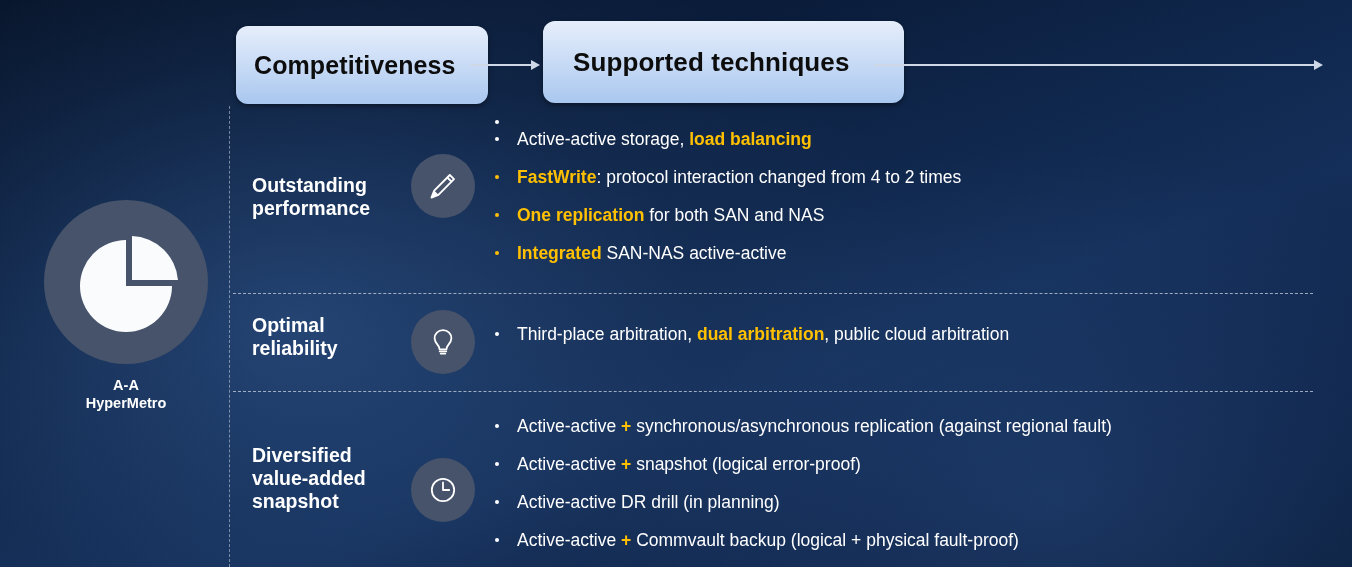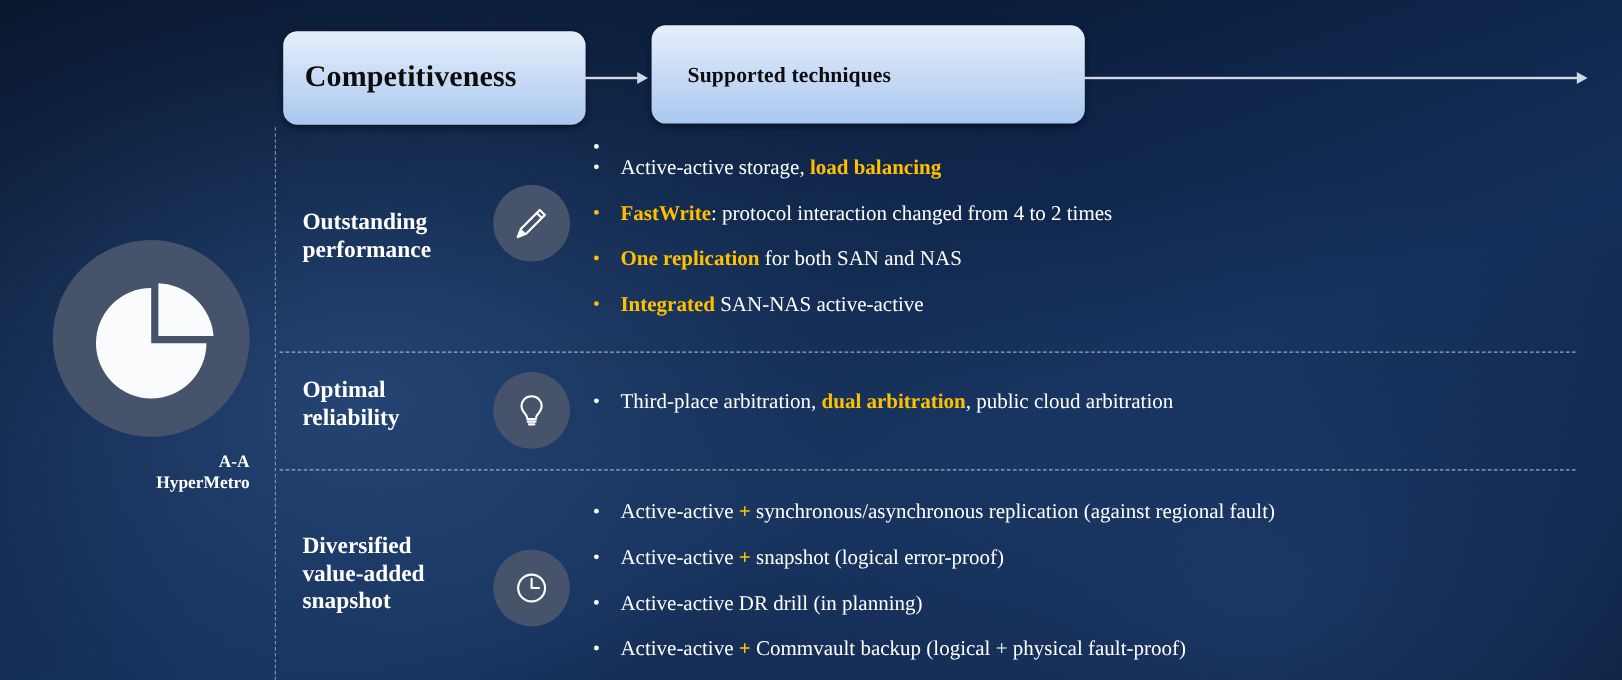--- a/index.html
+++ b/index.html
@@ -6,21 +6,21 @@
   html, body {
     margin: 0;
     padding: 0;
     background: #0a1a35;
   }
   #slide {
     position: relative;
     width: 1352px;
     height: 567px;
     overflow: hidden;
-    font-family: Liberation Serif, serif;
+    font-family: Liberation Sans, sans-serif;
     background:
       radial-gradient(ellipse 900px 620px at 22% 58%, rgba(46,82,134,0.70) 0%, rgba(30,58,100,0.30) 45%, rgba(10,26,53,0.0) 72%),
       radial-gradient(ellipse 1000px 700px at 78% 88%, rgba(38,72,122,0.55) 0%, rgba(18,40,76,0.22) 50%, rgba(8,22,46,0.0) 78%),
       linear-gradient(160deg, #061226 0%, #0a1c3a 28%, #14305c 62%, #0d2146 85%, #081a36 100%);
   }
 
   
   .hdr-box {
     position: absolute;
     border-radius: 12px;
@@ -33,21 +33,21 @@
     letter-spacing: 0.1px;
   }
   #hdr-competitiveness {
     left: 236px; top: 26px; width: 234px; height: 78px;
     padding-left: 18px;
     font-size: 25px;
   }
   #hdr-supported {
     left: 543px; top: 21px; width: 331px; height: 82px;
     padding-left: 30px;
-    font-size: 18px;
+    font-size: 26px;
   }
 
   
   .arrow-line {
     position: absolute;
     height: 2px;
     background: #cfd8e6;
   }
   .arrow-head {
     position: absolute;
@@ -140,21 +140,21 @@
   
   #badge { position: absolute; left: 44px; top: 200px; width: 164px; }
   #badge-circle {
     width: 164px; height: 164px;
     border-radius: 50%;
     background: #46536b;
     display: flex; align-items: center; justify-content: center;
   }
   #badge-label {
     margin-top: 12px;
-    text-align: right;
+    text-align: center;
     color: #ffffff;
     font-weight: bold;
     font-size: 14.5px;
     line-height: 18px;
   }
 </style>
 </head>
 <body>
 
 <div id="slide">

